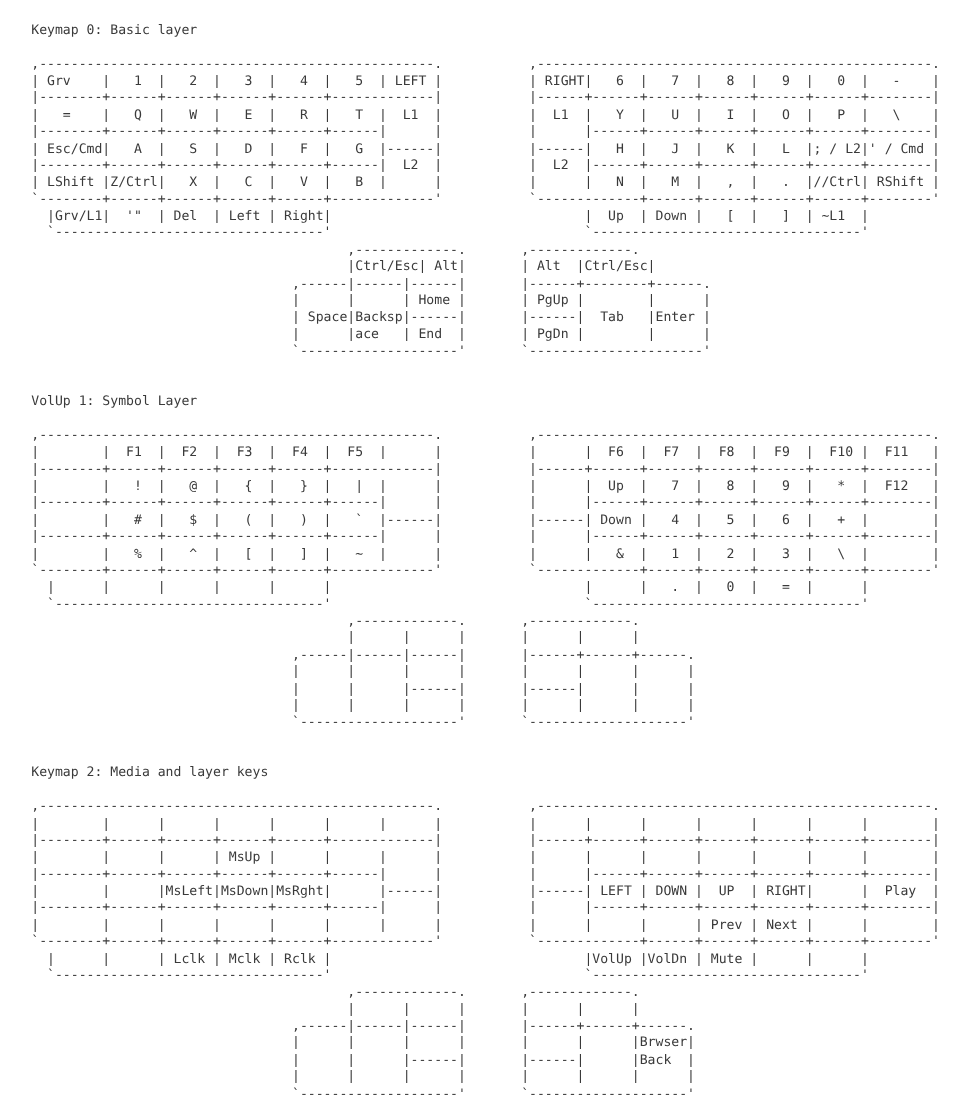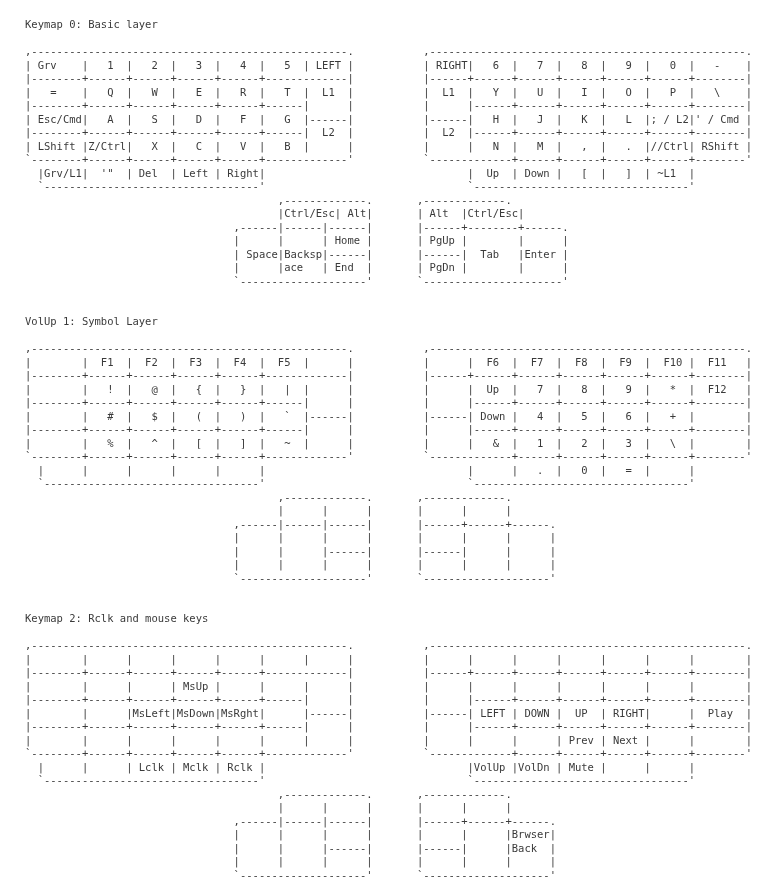--- a/index.html
+++ b/index.html
@@ -81,21 +81,21 @@
                                         ,-------------.       ,-------------.
                                         |      |      |       |      |      |
                                  ,------|------|------|       |------+------+------.
                                  |      |      |      |       |      |      |      |
                                  |      |      |------|       |------|      |      |
                                  |      |      |      |       |      |      |      |
                                  `--------------------'       `--------------------'</pre>
   </section>
 
   <section class="keymap-section">
-    <div class="keymap-title">Keymap 2: Rclk and mouse keys</div>
+    <div class="keymap-title">Keymap 2: Media and layer keys</div>
     <pre class="keymap-diagram">,--------------------------------------------------.           ,--------------------------------------------------.
 |        |      |      |      |      |      |      |           |      |      |      |      |      |      |        |
 |--------+------+------+------+------+-------------|           |------+------+------+------+------+------+--------|
 |        |      |      | MsUp |      |      |      |           |      |      |      |      |      |      |        |
 |--------+------+------+------+------+------|      |           |      |------+------+------+------+------+--------|
 |        |      |MsLeft|MsDown|MsRght|      |------|           |------| LEFT | DOWN |  UP  | RIGHT|      |  Play  |
 |--------+------+------+------+------+------|      |           |      |------+------+------+------+------+--------|
 |        |      |      |      |      |      |      |           |      |      |      | Prev | Next |      |        |
 `--------+------+------+------+------+-------------'           `-------------+------+------+------+------+--------'
   |      |      | Lclk | Mclk | Rclk |                                |VolUp |VolDn | Mute |      |      |

